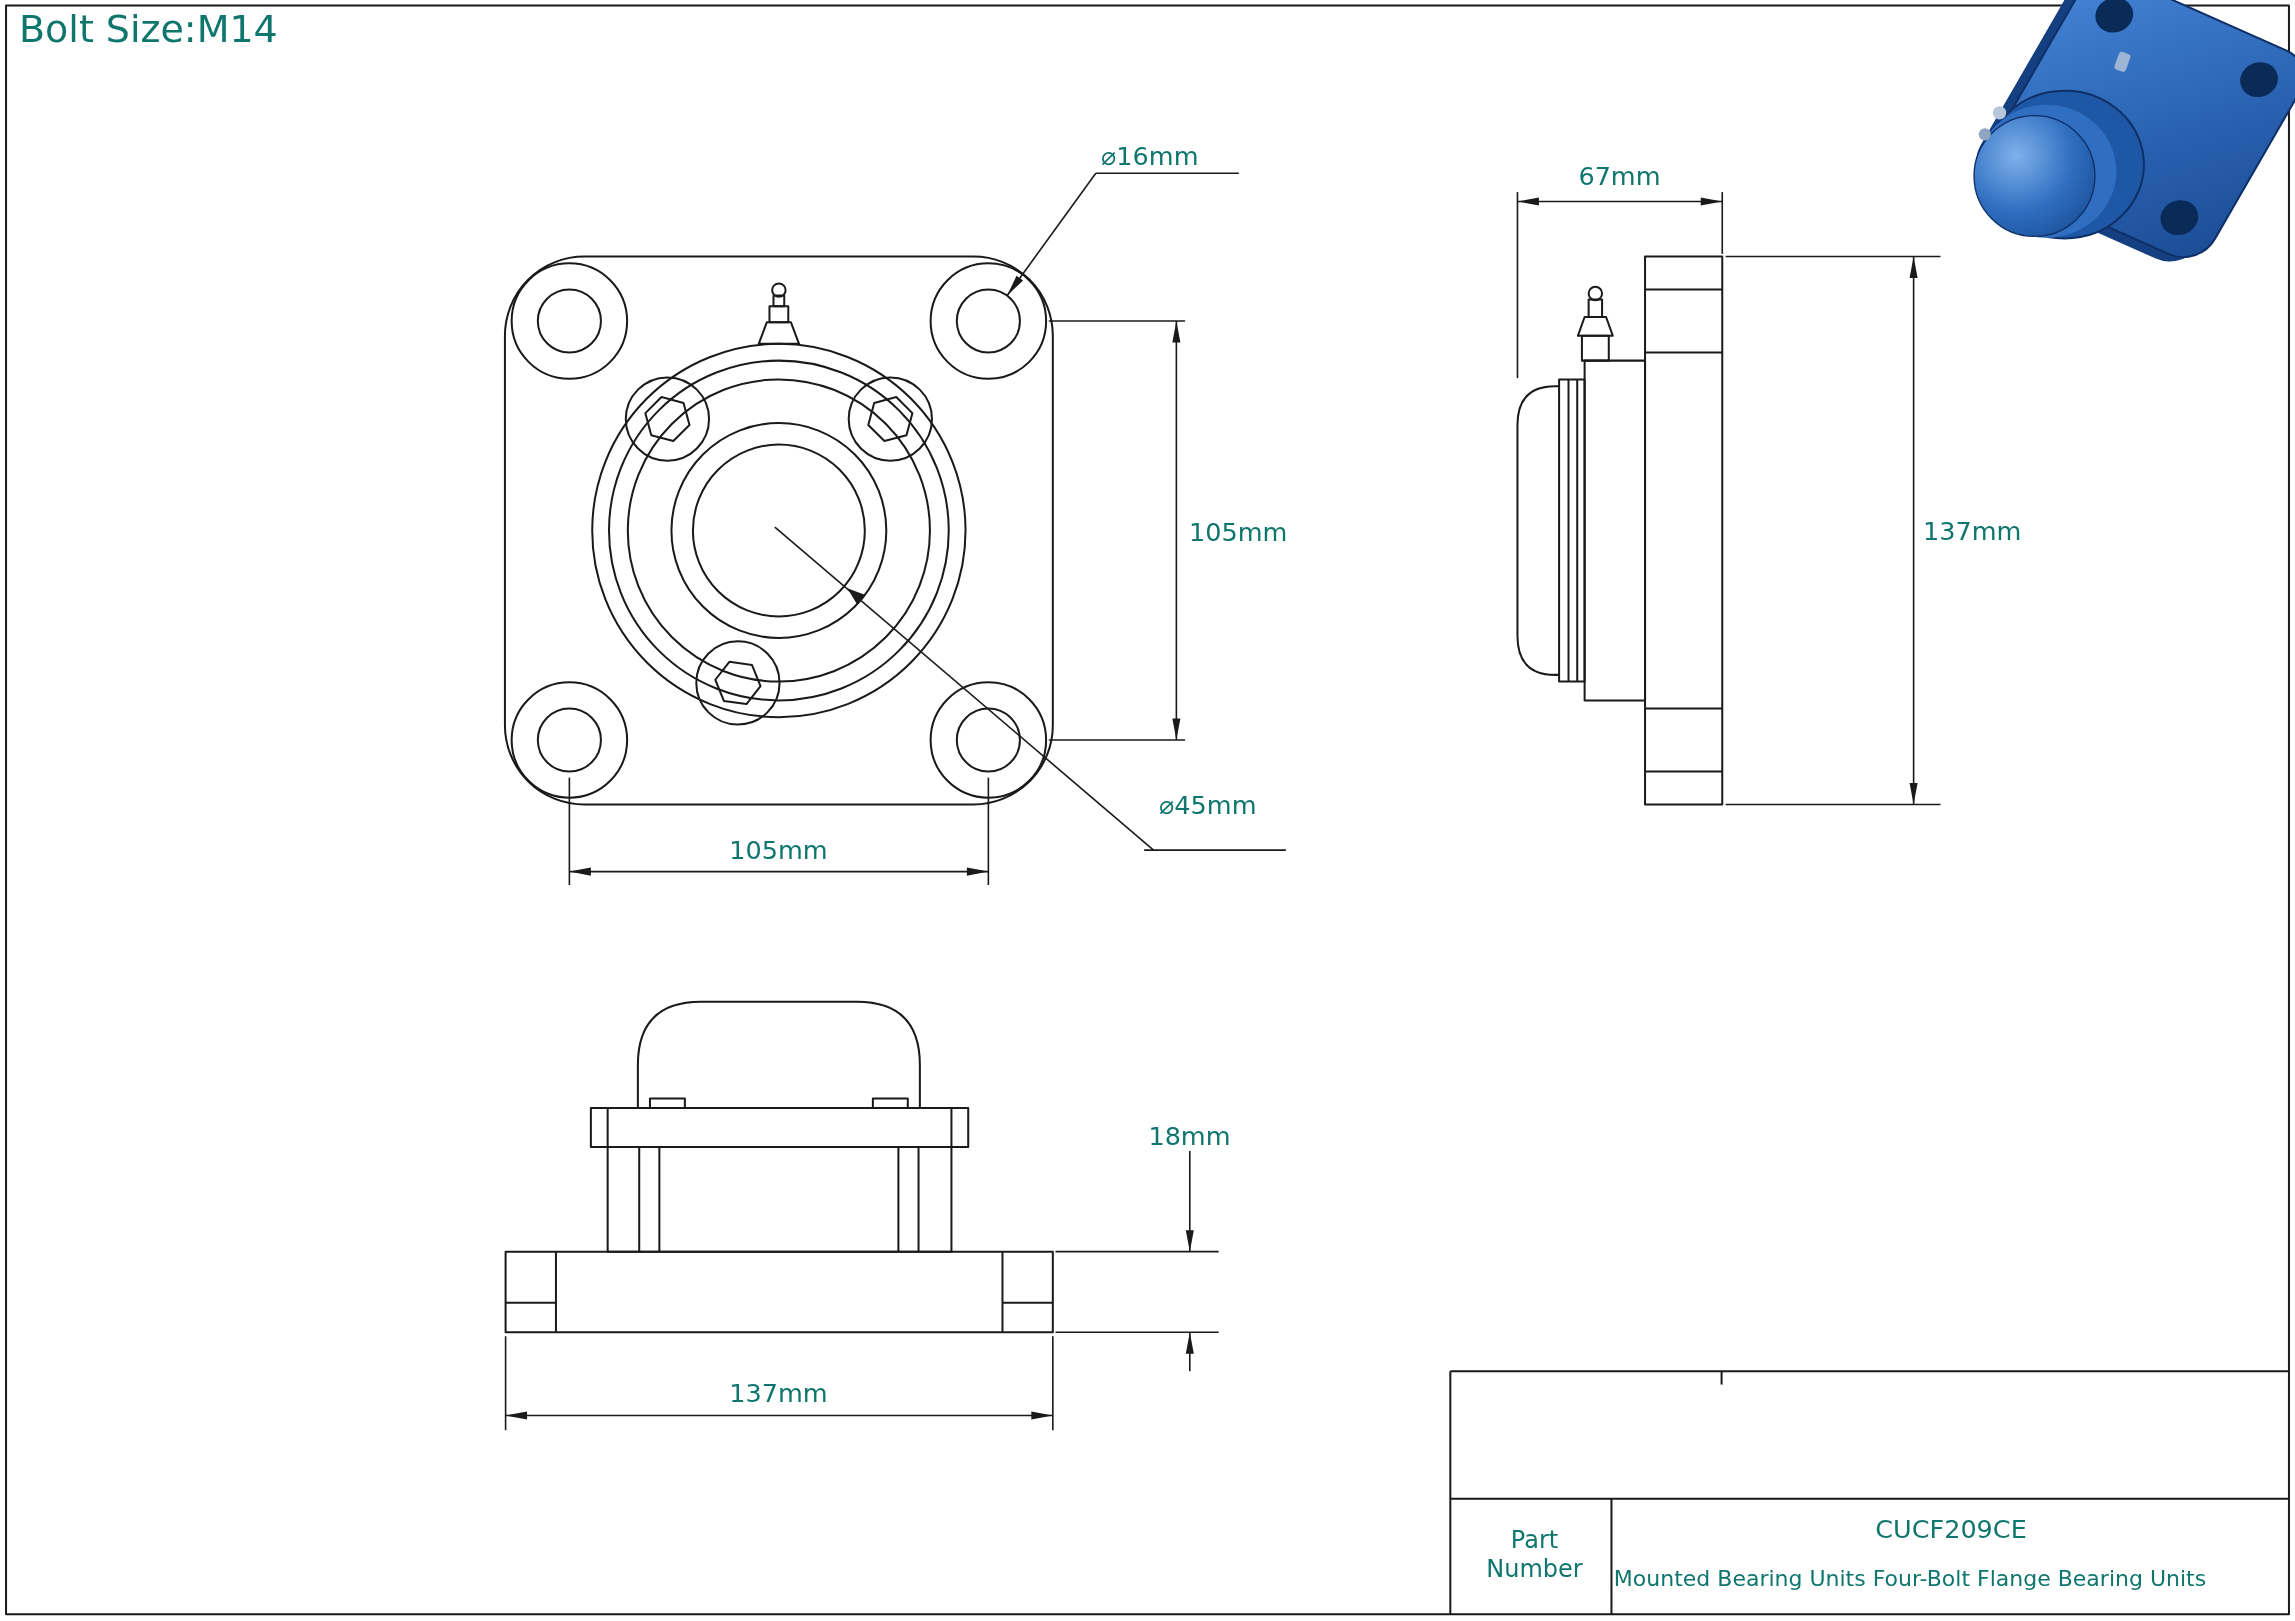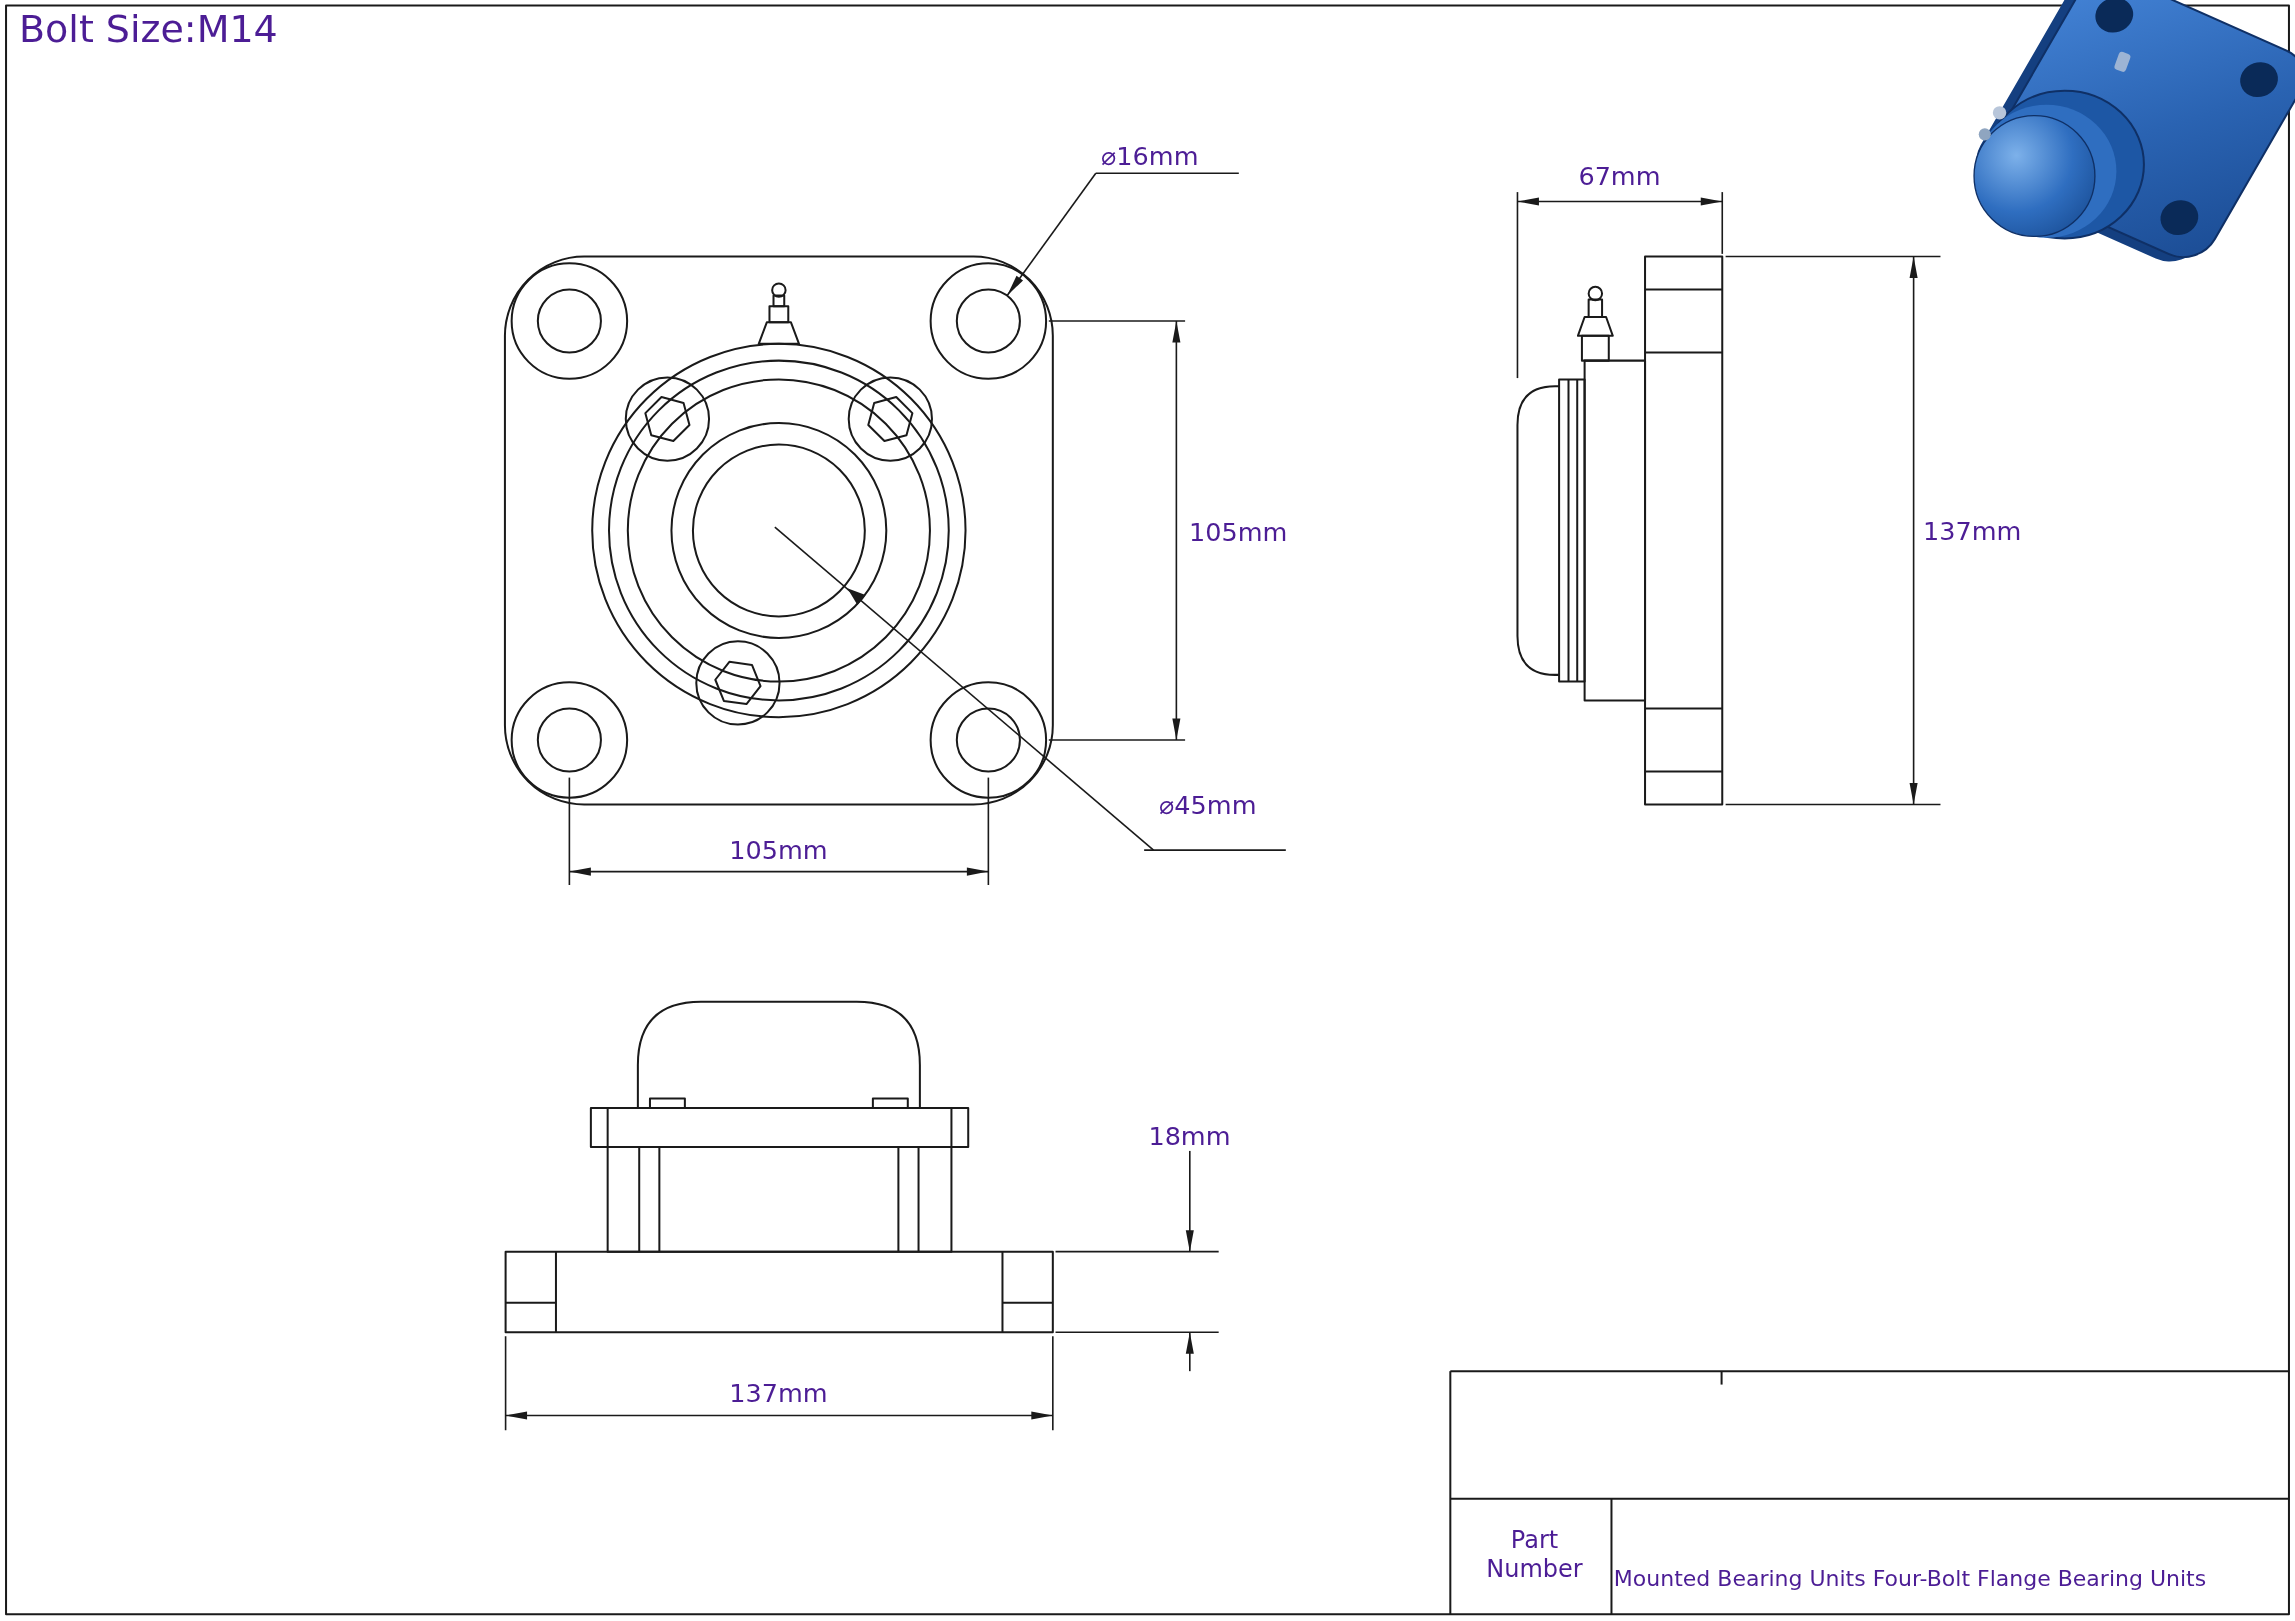--- a/index.html
+++ b/index.html
@@ -3,21 +3,21 @@
 <meta charset="utf-8">
 <style>
   html,body{margin:0;padding:0;background:#ffffff;}
   .sheet{
     position:relative;width:2295px;height:1621px;background:#ffffff;
     font-family:"DejaVu Sans", sans-serif;color:#111;overflow:hidden;
   }
   svg.drawing{position:absolute;left:0;top:0;}
   .ln{stroke:#1a1a1a;stroke-width:3;fill:none;stroke-linejoin:round;stroke-linecap:butt;}
   .thin{stroke:#1a1a1a;stroke-width:2.4;fill:none;}
-  .lbl{position:absolute;white-space:nowrap;color:#4c1d95;}
+  .lbl{position:absolute;white-space:nowrap;color:#0f766e;}
   .hdr{font-size:38px;line-height:1.18;}
   .dim{font-size:25.5px;}
   .ctr{text-align:center;}
   .tb-contact{font-size:20px;}
   .tb-partlabel{font-size:24px;line-height:1.22;white-space:normal;}
   .tb-partnum{font-size:25.5px;}
   .tb-desc{font-size:22px;}
 </style>
 </head>
 <body>
@@ -190,16 +190,17 @@
   <div class="lbl dim ctr" style="left:678px;top:835px;width:201px;">105mm</div>
   <div class="lbl dim" style="left:1150px;top:790px;margin-left:9px;">⌀45mm</div>
 
   <div class="lbl dim ctr" style="left:1519px;top:161px;width:201px;">67mm</div>
   <div class="lbl dim" style="left:1923px;top:516px;">137mm</div>
 
   <div class="lbl dim ctr" style="left:1089px;top:1113px;width:201px;margin-top:8px;">18mm</div>
   <div class="lbl dim ctr" style="left:678px;top:1378px;width:201px;">137mm</div>
 
   <div class="lbl tb-partlabel ctr" style="left:1484px;top:1526px;width:101px;">Part Number</div>
+  <div class="lbl tb-partnum ctr" style="left:1612px;top:1514px;width:678px;">CUCF209CE</div>
   <div class="lbl tb-desc ctr" style="left:1612px;top:1566px;width:596px;">Mounted Bearing Units Four-Bolt Flange Bearing Units</div>
 
 </div>
 
 
 </body></html>

